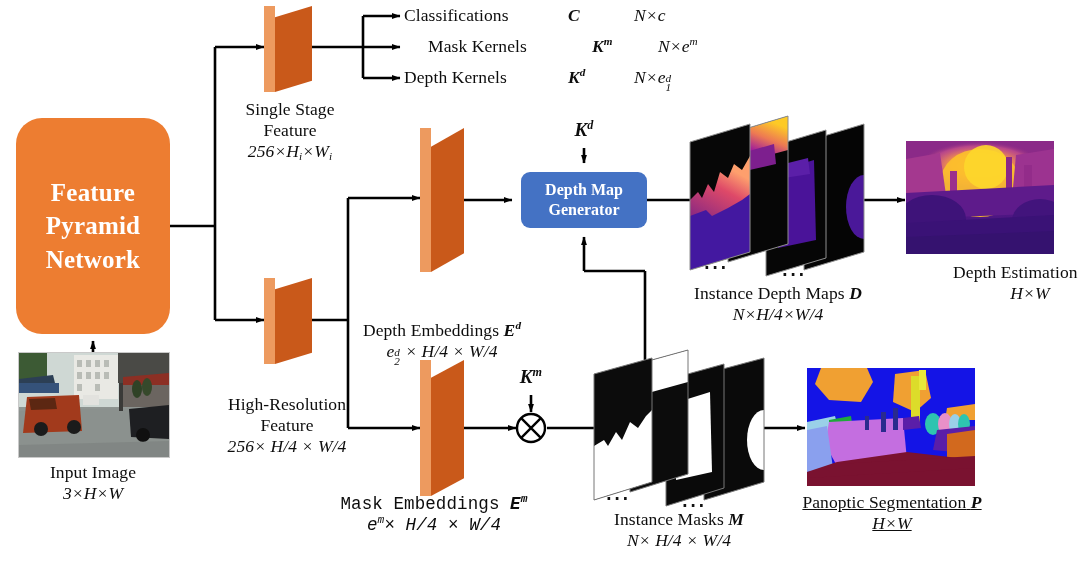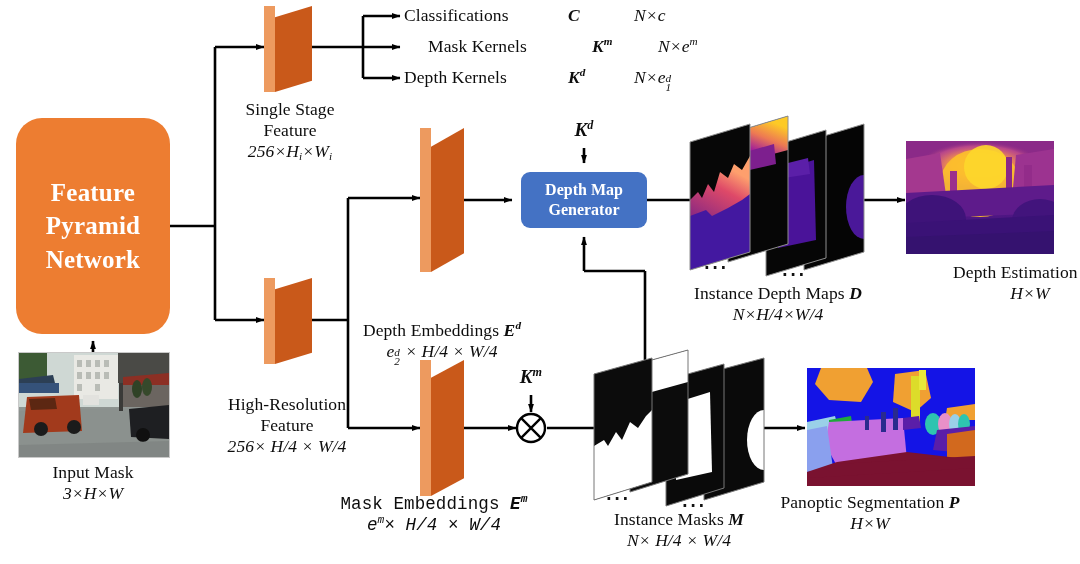--- a/index.html
+++ b/index.html
@@ -132,21 +132,21 @@
       <path d="M110 56 L150 52 L150 86 L112 84 z" fill="#1e1f22"></path>
       <circle cx="124" cy="82" r="7" fill="#101010"></circle>
       <rect x="100" y="30" width="4" height="28" fill="#3a3a38"></rect>
       <ellipse cx="118" cy="36" rx="5" ry="9" fill="#2f4226"></ellipse>
       <ellipse cx="128" cy="34" rx="5" ry="9" fill="#36492b"></ellipse>
       <rect x="64" y="42" width="16" height="10" fill="#e2e2de"></rect>
       <path d="M0 92 L150 88 L150 104 L0 104 z" fill="#7d8380" opacity=".75"></path>
     </svg>
   </div>
   <div class="lbl l2" style="left:18px;top:462px;width:150px;">
-    <span>Input Mask</span><br>
+    <span>Input Image</span><br>
     <span class="ital">3×<i>H</i>×<i>W</i></span>
   </div>
 
   <div id="fpn">
     <div>
       <span>Feature</span><br>
       <span>Pyramid</span><br>
       <span>Network</span>
     </div>
   </div>
@@ -410,19 +410,19 @@
       <ellipse cx="138" cy="56" rx="7" ry="11" fill="#e890c8"></ellipse>
       <ellipse cx="148" cy="56" rx="6" ry="10" fill="#9ad0e8"></ellipse>
       <ellipse cx="157" cy="56" rx="6" ry="10" fill="#2ec4b0"></ellipse>
       <path d="M130 62 L168 58 L168 86 L126 82 z" fill="#5a1ea8"></path>
       <path d="M140 66 L168 62 L168 92 L140 90 z" fill="#d2691e"></path>
       <path d="M0 104 L30 94 L100 84 L168 92 L168 118 L0 118 z" fill="#7a1230"></path>
       <path d="M30 96 L168 88 L168 118 L8 118 z" fill="#7a1230"></path>
       <path d="M0 110 L168 100 L168 118 L0 118 z" fill="#7a1230"></path>
     </svg>
   </div>
-  <div class="lbl l2" style="left:765px;top:492px;width:210px;">
+  <div class="lbl l2" style="left:787px;top:492px;width:210px;text-decoration:underline;">
     <span>Panoptic Segmentation</span>
     <b class="bi">P</b><br>
     <span class="ital">H×W</span>
   </div>
 
 </div>
 
 </body></html>

